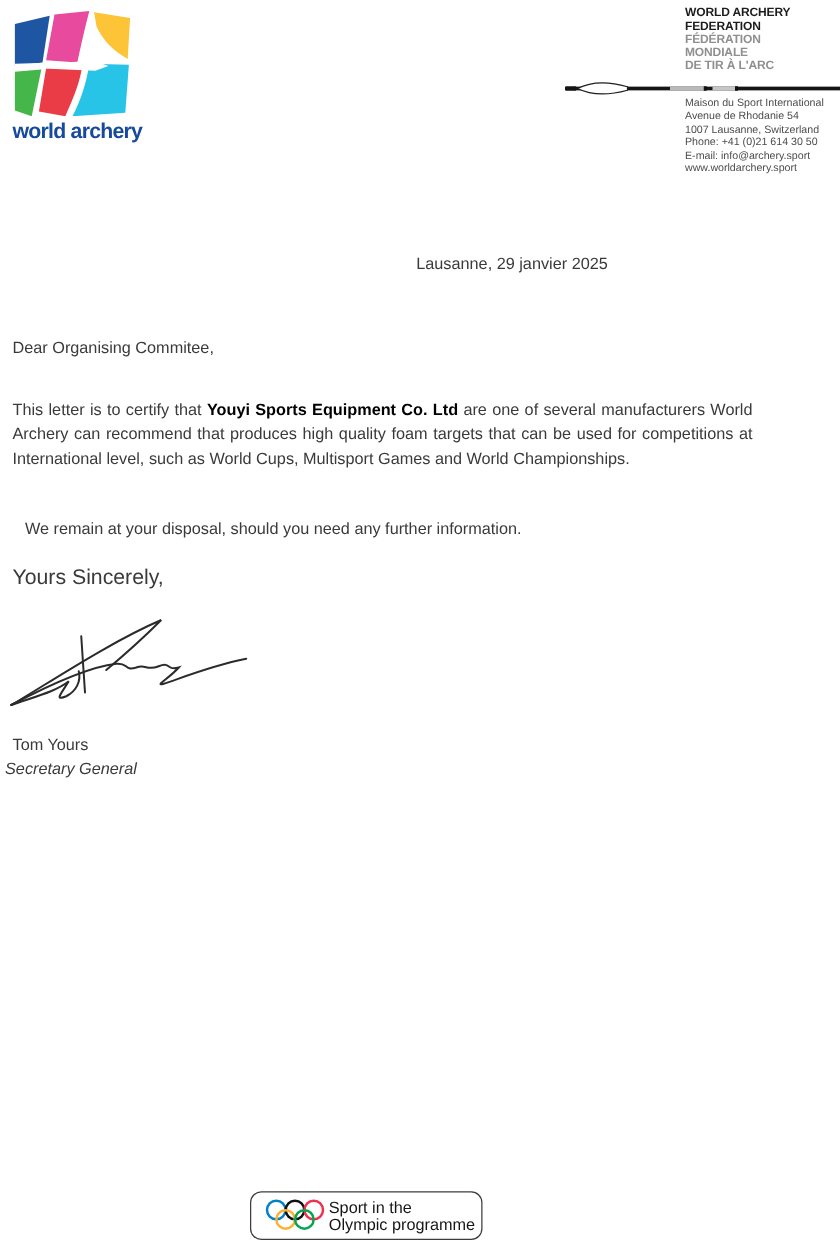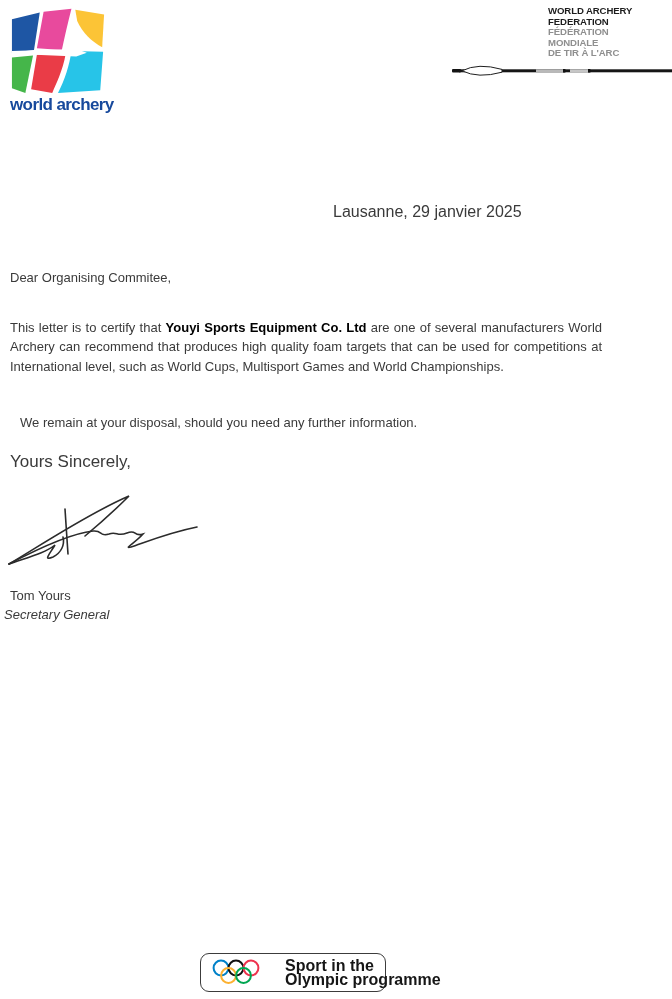--- a/index.html
+++ b/index.html
@@ -27,43 +27,43 @@
     letter-spacing: -0.1px; white-space: nowrap;
   }
   .fed-en { color: #1c1c1c; }
   .fed-fr { color: #8f8f8f; }
   
   .arrow-graphic { position: absolute; left: 450px; top: 63px; }
   
   .address-block { position: absolute; left: 548px; top: 77px; }
   .address-line { font-size: 8.5px; line-height: 10.4px; color: #4c4c4c; white-space: nowrap; }
   
-  .date-line { position: absolute; left: 333px; top: 203px; font-size: 16px; }
+  .date-line { position: absolute; left: 333px; top: 203px; font-size: 13px; }
   .salutation { position: absolute; left: 10px; top: 270px; font-size: 13px; }
   .paragraph {
     position: absolute; left: 10px; top: 318px; width: 592px;
     font-size: 13px; line-height: 19.3px; text-align: justify;
   }
   .paragraph b { color: #000000; }
   .disposal { position: absolute; left: 10px; top: 415px; font-size: 13px; margin-left: 10px; }
   .closing { position: absolute; left: 10px; top: 452px; font-size: 17px; }
   .signature { position: absolute; left: 5px; top: 486px; }
   .signer-name { position: absolute; left: 10px; top: 588px; font-size: 13px; }
   .signer-title { position: absolute; left: 4px; top: 607px; font-size: 13px; font-style: italic; }
   
   .footer-badge {
     position: absolute; left: 200px; top: 953px;
     width: 186px; height: 39px; box-sizing: border-box;
     border: 1.2px solid #3c3c3c; border-radius: 9px;
     display: flex; align-items: center; background: #ffffff;
   }
   .rings-svg { margin-left: 11px; flex: 0 0 auto; }
   .badge-text {
-    margin-left: 25px;
-    font-size: 16px; line-height: 13.4px; font-weight: 700;
+    margin-left: 3px;
+    font-size: 13px; line-height: 13.4px; font-weight: 400;
     color: #161616; white-space: nowrap;
   }
 </style>
 </head>
 <body>
 
 <div class="page">
 
   <div class="logo-block">
     <svg class="logo-svg" width="96" height="86" viewBox="0 0 100 92" preserveAspectRatio="none">
@@ -91,20 +91,28 @@
       <rect x="2" y="6" width="9" height="3.6" rx="1" fill="#141414"></rect>
       <rect x="9" y="6.3" width="213" height="3" fill="#161616"></rect>
       <rect x="86" y="6.3" width="28" height="3" fill="#b9b9b9"></rect>
       <rect x="120" y="6.3" width="18" height="3" fill="#c6c6c6"></rect>
       <rect x="113" y="6" width="2.4" height="3.6" fill="#111111"></rect>
       <rect x="138" y="6" width="2.4" height="3.6" fill="#111111"></rect>
       <path d="M12,7.8 Q28,-0.5 52,6.4 L52,9.2 Q28,15.8 12,7.8 Z" fill="#ffffff" stroke="#1e1e1e" stroke-width="1"></path>
     </svg>
   </div>
 
+  <div class="address-block">
+    <div class="address-line">Maison du Sport International</div>
+    <div class="address-line">Avenue de Rhodanie 54</div>
+    <div class="address-line">1007 Lausanne, Switzerland</div>
+    <div class="address-line">Phone: +41 (0)21 614 30 50</div>
+    <div class="address-line">E-mail: info@archery.sport</div>
+    <div class="address-line">www.worldarchery.sport</div>
+  </div>
 
   <div class="date-line">Lausanne, 29 janvier 2025</div>
 
   <div class="salutation">Dear Organising Commitee,</div>
 
   <div class="paragraph"><span>This letter is to certify that </span><b>Youyi Sports Equipment Co. Ltd</b><span> are one of several manufacturers World Archery can recommend that produces high quality foam targets that can be used for competitions at International level, such as World Cups, Multisport Games and World Championships.</span></div>
 
   <div class="disposal">We remain at your disposal, should you need any further information.</div>
 
   <div class="closing">Yours Sincerely,</div>

